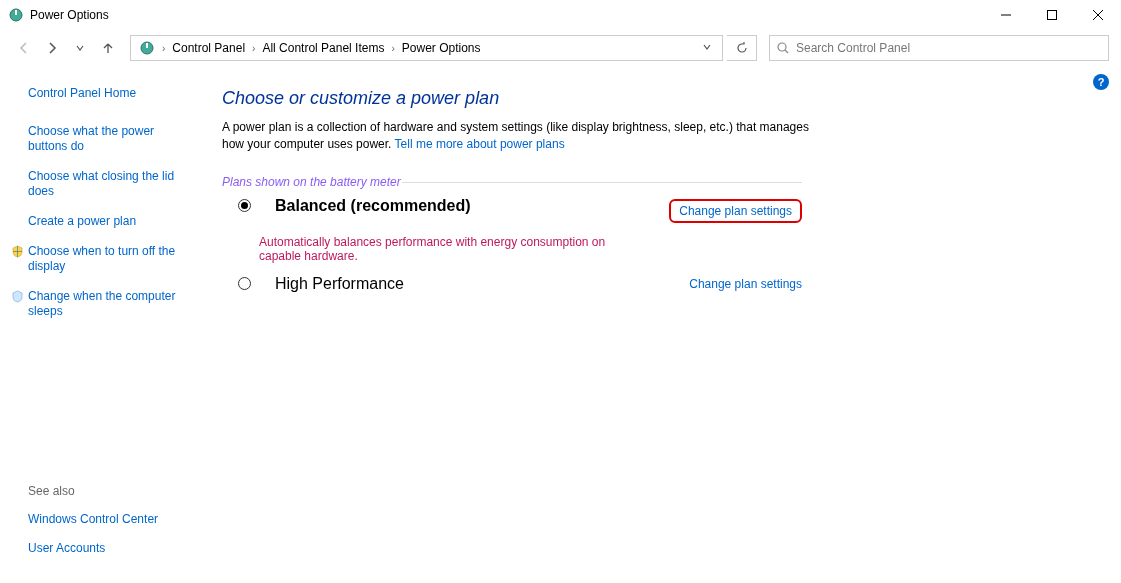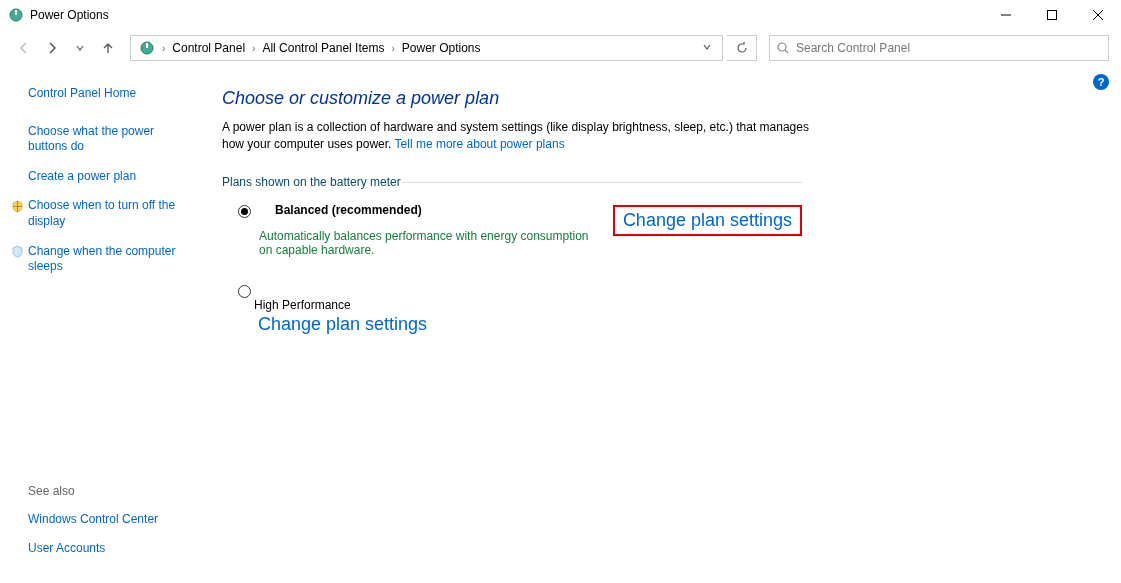--- a/index.html
+++ b/index.html
@@ -114,23 +114,24 @@
 
     .main {
       flex: 1;
       padding: 22px 30px 12px 22px;
     }
     .page-title { color: #003399; font-size: 18px; font-weight: 400; margin-bottom: 10px; font-style: italic; }
     .page-desc { font-size: 12px; line-height: 1.4; max-width: 600px; color: #000; }
     .inline-link { color: #0066cc; cursor: pointer; }
 
     .section-heading {
-      font-size: 12px; color: #0c4a6e;
-      margin-top: 22px; margin-bottom: 6px;
+      font-size: 12px; color: #8b5cf6;
+      margin-top: 22px; 
       position: relative;
+      font-style: italic;
     }
     .section-heading::after {
       content: "";
       position: absolute;
       left: 180px; right: 0; top: 50%;
       border-top: 1px solid #ddd;
     }
 
     .plan-row {
       display: flex;
@@ -140,27 +141,28 @@
     .radio {
       width: 13px; height: 13px; border: 1px solid #333; border-radius: 50%;
       margin-right: 8px; margin-top: 2px;
       display: flex; align-items: center; justify-content: center;
       flex-shrink: 0;
     }
     .radio.checked::after {
       content: ""; width: 7px; height: 7px; background: #000; border-radius: 50%;
     }
     .plan-info { flex: 1; }
-    .plan-name { font-size: 12px; padding-left: 16px; }
+    .plan-name { font-size: 16px; padding-left: 16px; }
     .plan-name.bold { font-weight: 600; }
-    .plan-desc { font-size: 12px; color: #15803d; margin-top: 12px; }
+    .plan-desc { font-size: 12px; color: #be185d; margin-top: 20px; }
     .plan-link {
-      color: #0066cc; font-size: 18px; cursor: pointer;
+      color: #0066cc; font-size: 12px; cursor: pointer;
       margin-left: 20px; margin-top: 2px;
       white-space: nowrap;
+      border-radius: 6px;
     }
     .highlighted { border: 2px solid #d00; padding: 3px 8px; }
     .plan-area { max-width: 580px; }
   </style>
 </head>
 <body>
 
 <div class="titlebar">
   <span class="titlebar-icon">
     <svg width="16" height="16" viewBox="0 0 16 16">
@@ -244,20 +246,21 @@
     <input type="text" placeholder="Search Control Panel" style="">
   </div>
 </div>
 
 <div class="content">
   <div class="help-badge">?</div>
 
   <div class="sidebar">
     <div class="side-link side-home">Control Panel Home</div>
     <div class="side-link">Choose what the power buttons do</div>
+    <div class="side-link">Choose what closing the lid does</div>
     <div class="side-link">Create a power plan</div>
     <div class="side-link">
       <span class="side-icon">
         <svg width="13" height="13" viewBox="0 0 13 13">
             <path d="M6.5 1 L11 3 L11 7 Q11 11 6.5 12 Q2 11 2 7 L2 3 Z" fill="#ffd24d" stroke="#c9a227" stroke-width="0.6"></path>
             <path d="M6.5 1 L6.5 12 M2 6.5 L11 6.5" stroke="#0063b1" stroke-width="0.5" fill="none"></path>
           </svg>
       </span>
     Choose when to turn off the display</div>
     <div class="side-link">
@@ -286,21 +289,21 @@
 
       <div class="plan-row">
         <div class="radio checked"></div>
         <div class="plan-info">
           <div class="plan-name bold">Balanced (recommended)</div>
           <div class="plan-desc">Automatically balances performance with energy consumption on capable hardware.</div>
         </div>
         <div class="plan-link highlighted">Change plan settings</div>
       </div>
 
-      <div class="plan-row" style="margin-top:14px;flex-direction:column;">
+      <div class="plan-row" style="">
         <div class="radio"></div>
         <div class="plan-info">
           <div class="plan-name">High Performance</div>
         </div>
         <div class="plan-link">Change plan settings</div>
       </div>
     </div>
   </div>
 </div>
 

